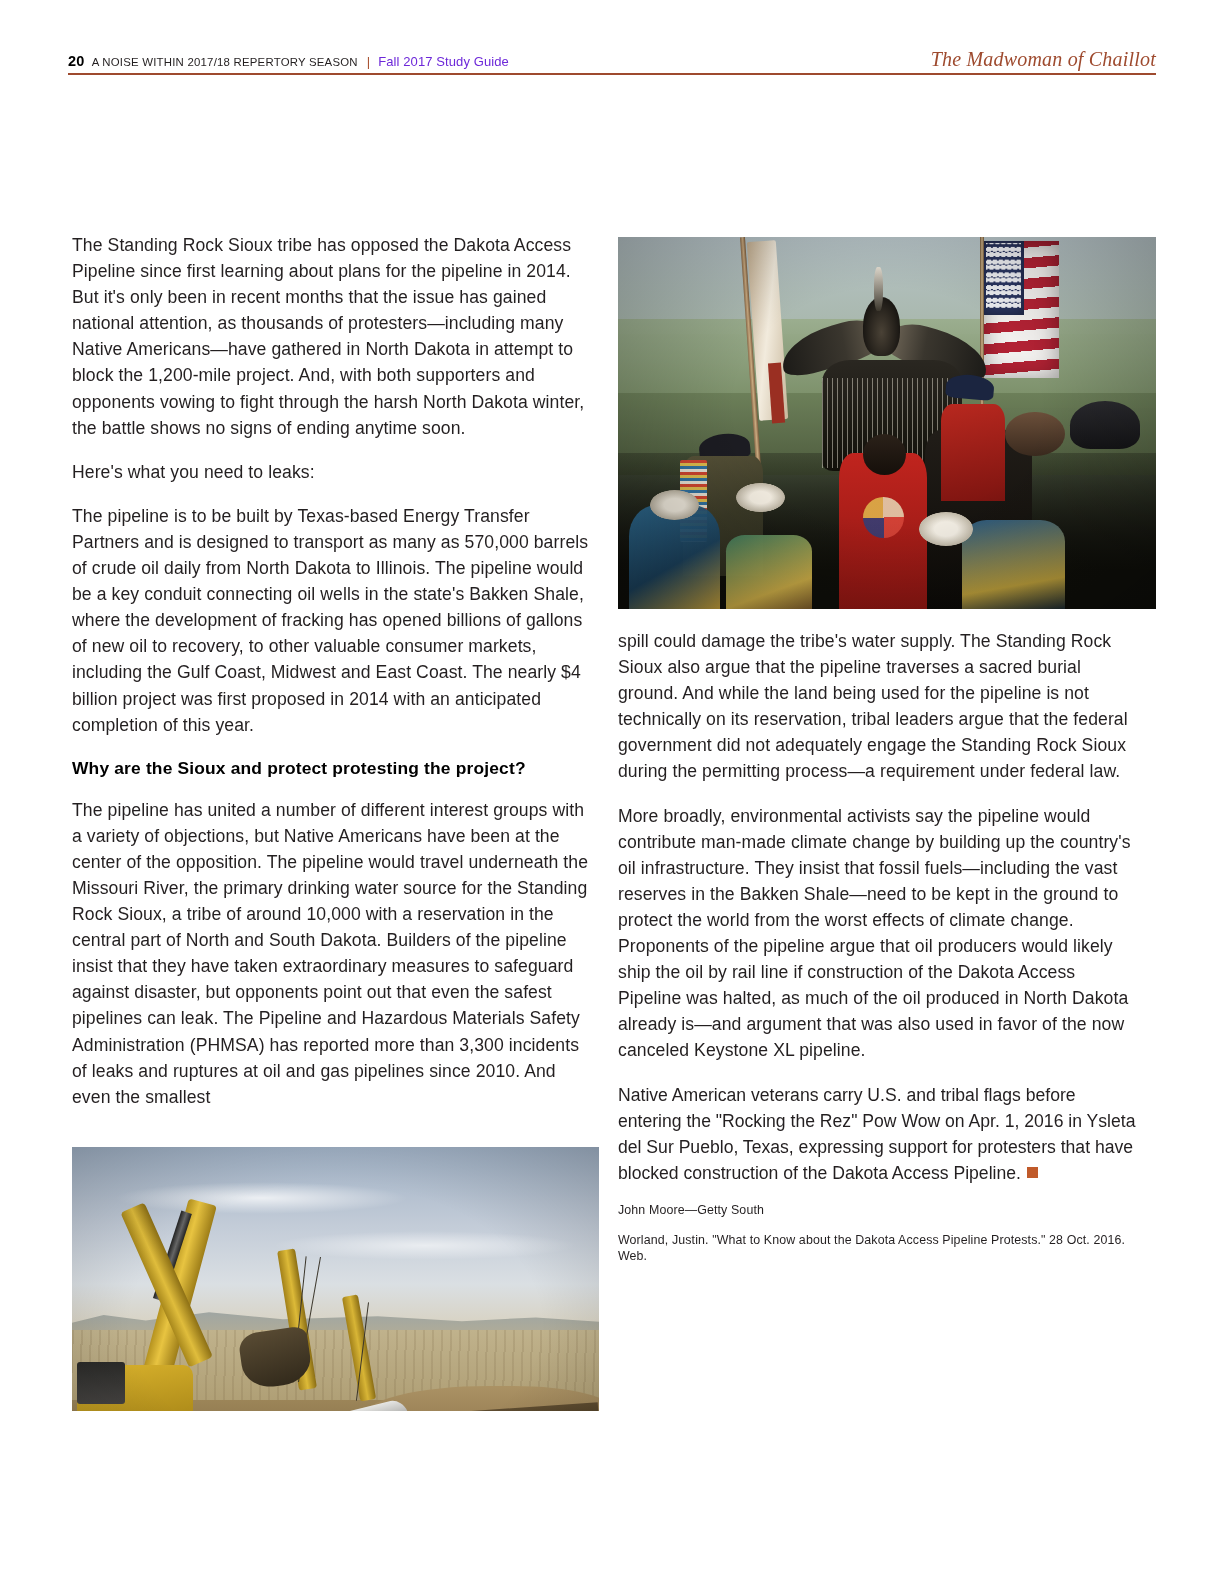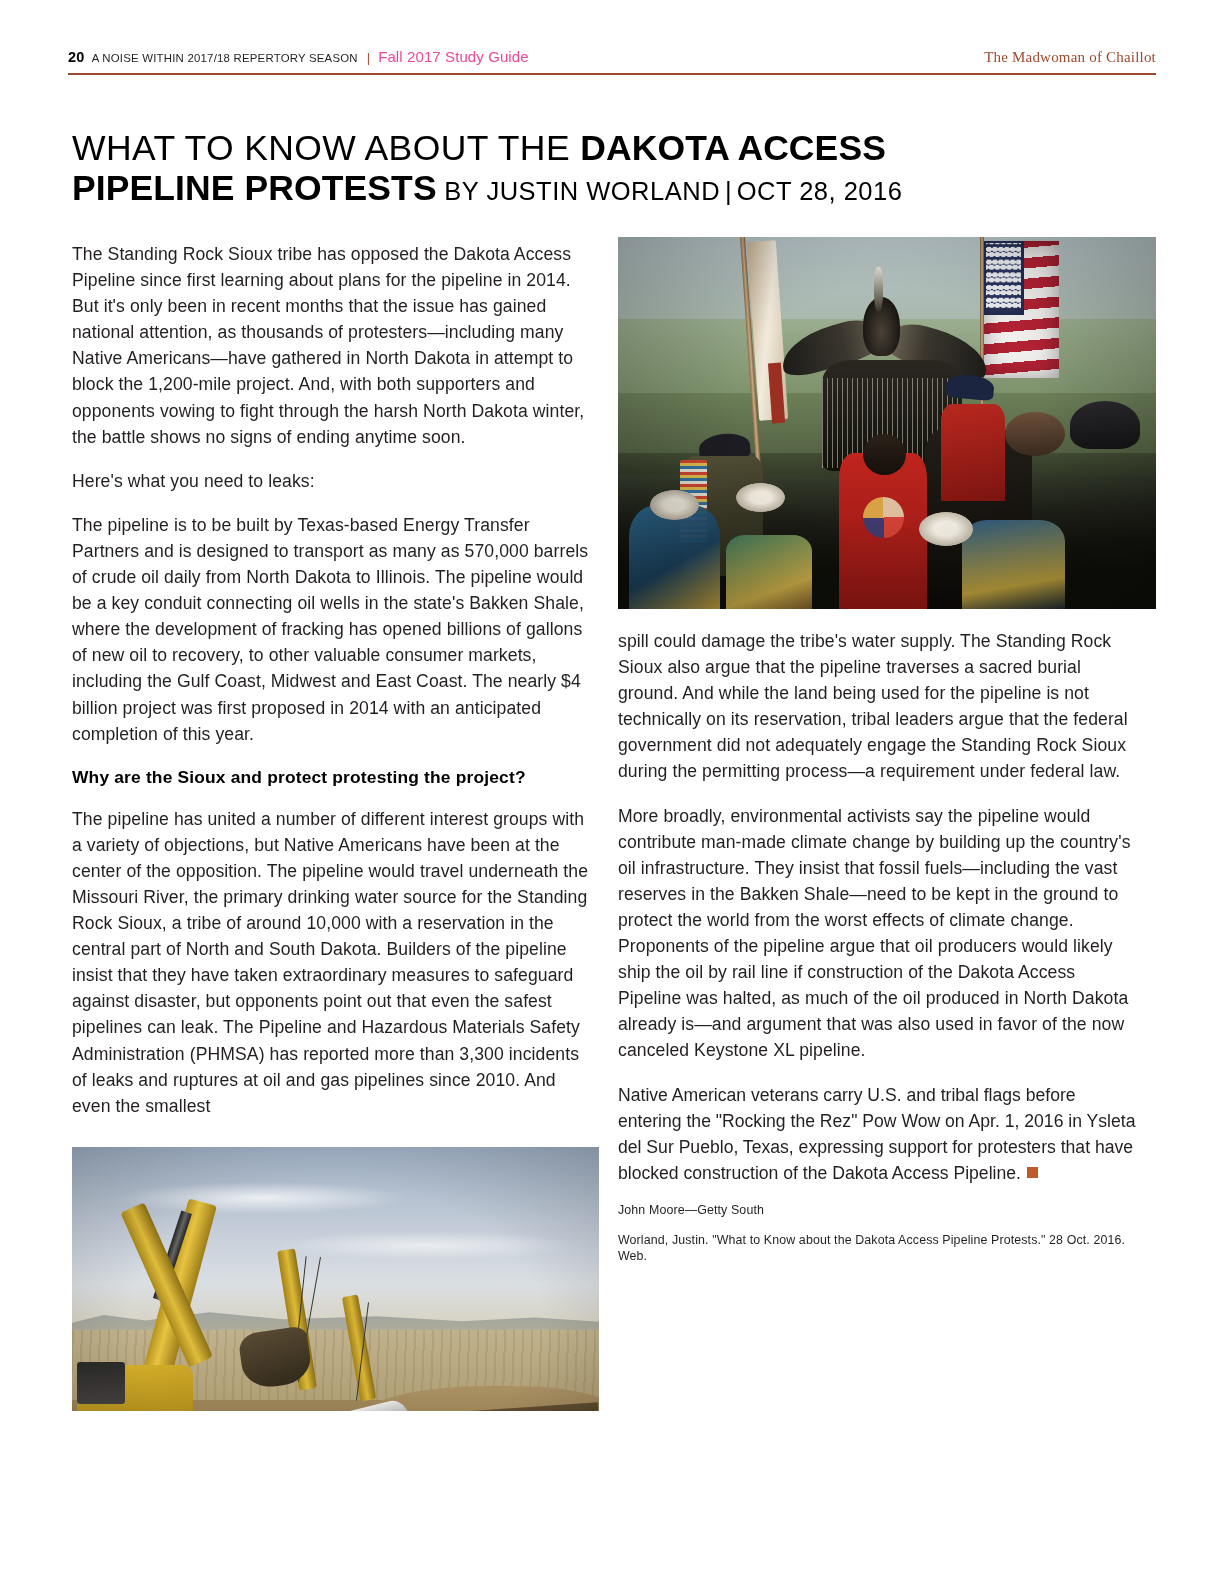--- a/index.html
+++ b/index.html
@@ -46,28 +46,29 @@
     color: #231f20;
     letter-spacing: .22px;
   }
   .hdr-pipe {
     color: #a8502f;
     font-size: 13px;
     margin: 0 8px 0 9px;
     font-weight: 300;
   }
   .hdr-guide {
-    font-size: 15px;
-    color: #ec4899;
+    font-size: 13px;
+    color: #6d28d9;
     letter-spacing: .1px;
   }
   .hdr-right {
     margin-left: auto;
     font-family: "Liberation Serif", serif;
-    font-size: 15px;
+    font-style: italic;
+    font-size: 20px;
     color: #9e4a2e;
     white-space: nowrap;
     letter-spacing: .2px;
   }
   .header-rule {
     position: absolute;
     left: 68px;
     top: 73px;
     width: 1088px;
     height: 2.4px;
@@ -107,21 +108,21 @@
     font-weight: 300;
     padding: 0 5px;
   }
 
   
   .col {
     position: absolute;
     width: 524px;
     color: #231f20;
   }
-  .col-left  { left: 72px;  top: 241px; }
+  .col-left  { left: 72px;  top: 232px; }
   .col-right { left: 618px; top: 628px; }
 
   .body-p {
     font-size: 17.6px;
     line-height: 26.1px;
     margin: 0 0 18px 0;
     letter-spacing: .005em;
     color: #231f20;
   }
   .sub-h {
@@ -526,28 +527,20 @@
     <div class="hdr-left">
       <span class="hdr-pagenum">20</span>
       <span class="hdr-season">A NOISE WITHIN 2017/18 REPERTORY SEASON</span>
       <span class="hdr-pipe">|</span>
       <span class="hdr-guide">Fall 2017 Study Guide</span>
     </div>
     <div class="hdr-right">The Madwoman of Chaillot</div>
   </div>
   <div class="header-rule"></div>
 
-  <div class="headline">
-    <span class="ln">
-      <span class="h-light">WHAT TO KNOW ABOUT THE </span><span class="h-bold">DAKOTA ACCESS</span>
-    </span>
-    <span class="ln">
-      <span class="h-bold">PIPELINE PROTESTS</span><span class="h-byline"> BY JUSTIN WORLAND</span><span class="h-sep">|</span><span class="h-byline">OCT 28, 2016</span>
-    </span>
-  </div>
 
   <div class="col col-left">
     <p class="body-p">The Standing Rock Sioux tribe has opposed the Dakota Access Pipeline since first learning about plans for the pipeline in 2014. But it's only been in recent months that the issue has gained national attention, as thousands of protesters—including many Native Americans—have gathered in North Dakota in attempt to block the 1,200-mile project. And, with both supporters and opponents vowing to fight through the harsh North Dakota winter, the battle shows no signs of ending anytime soon.</p>
     <p class="body-p">Here's what you need to leaks:</p>
     <p class="body-p">The pipeline is to be built by Texas-based Energy Transfer Partners and is designed to transport as many as 570,000 barrels of crude oil daily from North Dakota to Illinois. The pipeline would be a key conduit connecting oil wells in the state's Bakken Shale, where the development of fracking has opened billions of gallons of new oil to recovery, to other valuable consumer markets, including the Gulf Coast, Midwest and East Coast. The nearly $4 billion project was first proposed in 2014 with an anticipated completion of this year.</p>
     <h2 class="sub-h">Why are the Sioux and protect protesting the project?</h2>
     <p class="body-p">The pipeline has united a number of different interest groups with a variety of objections, but Native Americans have been at the center of the opposition. The pipeline would travel underneath the Missouri River, the primary drinking water source for the Standing Rock Sioux, a tribe of around 10,000 with a reservation in the central part of North and South Dakota. Builders of the pipeline insist that they have taken extraordinary measures to safeguard against disaster, but opponents point out that even the safest pipelines can leak. The Pipeline and Hazardous Materials Safety Administration (PHMSA) has reported more than 3,300 incidents of leaks and ruptures at oil and gas pipelines since 2010. And even the smallest</p>
   </div>
 
   <div class="col col-right">

